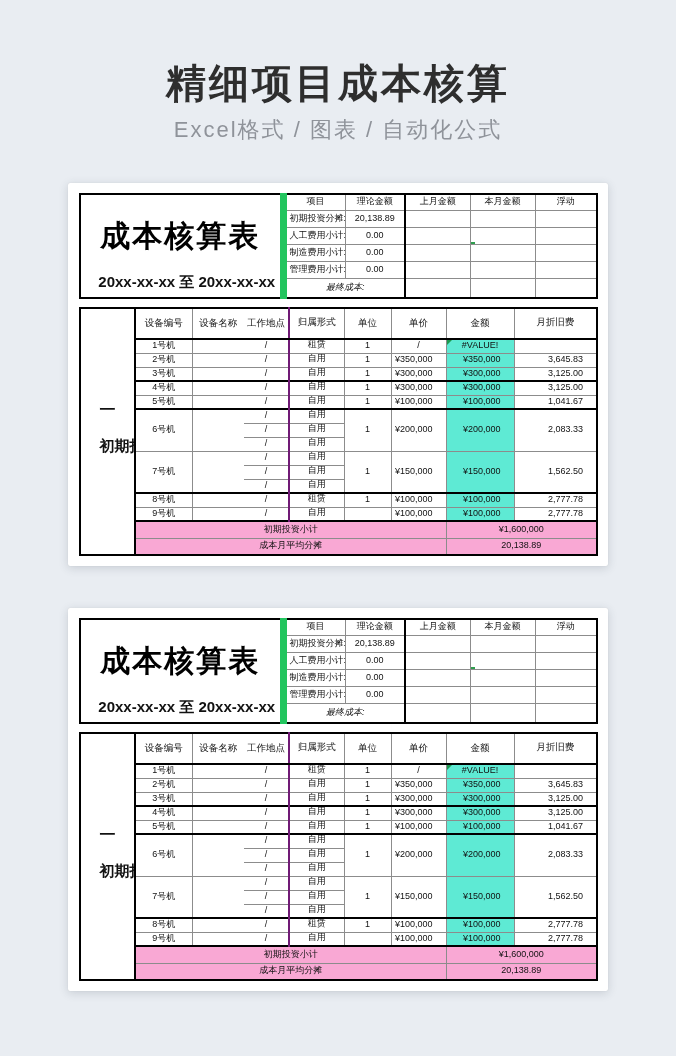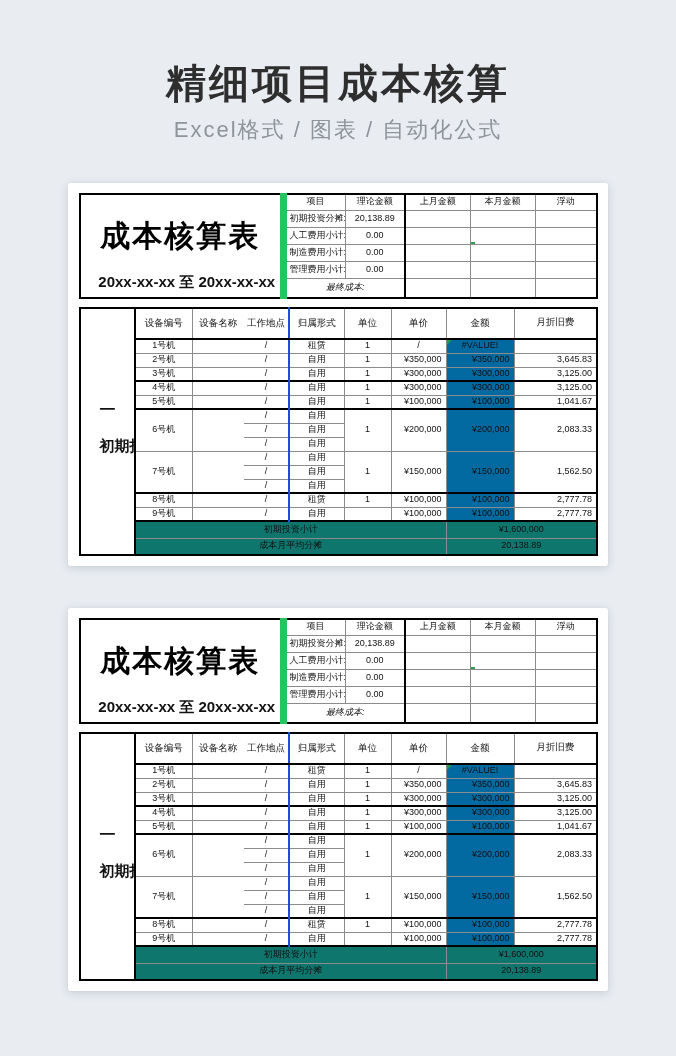--- a/index.html
+++ b/index.html
@@ -50,25 +50,25 @@
   .main tr { height:14px; }
   .main tr.mh { height:31px; }
   .main tr.cyr { height:17px; }
   .mh td { border-bottom:2px solid #000; font-size:9.5px; }
   .tt td { border-top:2px solid #000; }
   .sec { border-right:2px solid #000; vertical-align:middle; background:#fff; }
   .secwrap { display:flex; flex-direction:column; align-items:center; gap:13px; }
   .sec-one { font-size:16px; font-weight:700; }
   .sec-name { width:16px; font-size:15px; font-weight:700; line-height:2.05; word-break:break-all; text-align:center; }
   .nmr { border-right:hidden; }
-  .formL { border-left:2px solid #1d4ed8; }
+  .formL { border-left:2px solid #701a75;font-family:Liberation Mono, monospace; }
   .vb { vertical-align:bottom; padding-bottom:11px; }
-  .r { text-align:right; padding-right:4px; }
-  .fb { background:#0369a1; }
-  .cy { background:#0f766e; }
+  .r { text-align:right; padding-right:13px; }
+  .fb { background:#5eead4; }
+  .cy { background:#f9a8d4; }
   .err { position:relative; }
   .err::after { content:""; position:absolute; left:0; top:0; width:0; height:0;
     border-top:5px solid #1d9a50; border-right:5px solid transparent; }
 </style>
 </head>
 <body>
 
 <div class="page-header">
   <h1 class="page-title">精细项目成本核算</h1>
   <div class="page-subtitle">Excel格式 / 图表 / 自动化公式</div>

